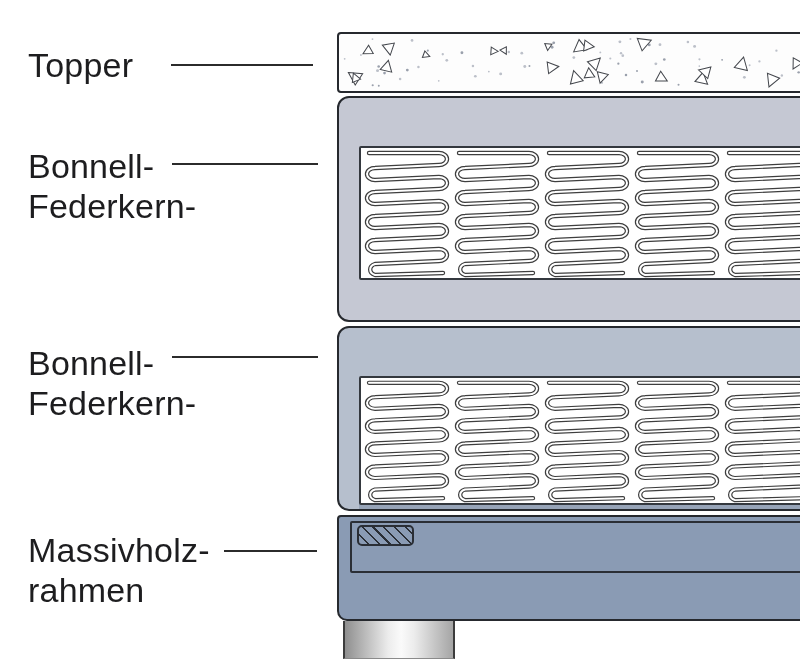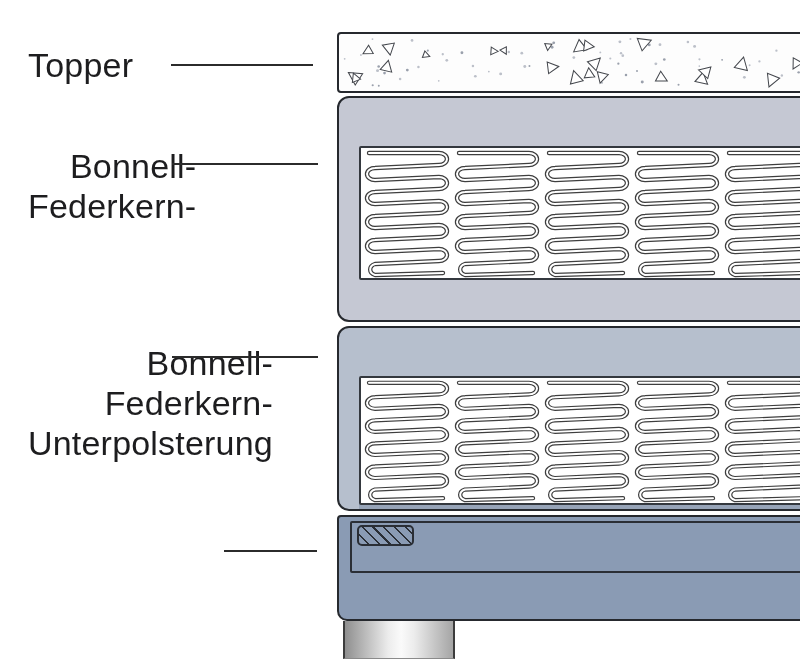--- a/index.html
+++ b/index.html
@@ -9,21 +9,21 @@
     --spring-box-fill:#ffffff; --leg-dark:#8f8f8f; --leg-light:#fafafa;
   }
   *{margin:0;padding:0;box-sizing:border-box;}
   html,body{background:#ffffff;}
   .stage{
     position:relative;width:800px;height:666px;overflow:hidden;background:#fff;
     font-family:"Liberation Sans", sans-serif;color:var(--text);
   }
   
   .label{position:absolute;left:28px;font-size:34px;line-height:40px;
-         letter-spacing:.2px;color:var(--text);white-space:nowrap;text-align:right;}
+         letter-spacing:.2px;color:var(--text);white-space:nowrap;}
   .lead{position:absolute;height:2px;background:var(--line);}
   
   .bed{position:absolute;left:337px;top:0;width:478px;height:666px;}
   .layer{position:absolute;left:0;width:478px;border:2px solid var(--outline);}
   .topper{top:32px;height:61px;border-radius:4px 0 0 4px;background:var(--topper-fill);overflow:hidden;}
   .topper svg{position:absolute;inset:0;width:100%;height:100%;}
   .mattress{top:96px;height:226px;border-radius:12px 0 0 12px;background:var(--mattress-fill);}
   .underpad{top:326px;height:185px;border-radius:12px 0 0 12px;background:var(--underpad-fill);overflow:hidden;}
   .spring-box{position:absolute;left:20px;width:460px;background:var(--spring-box-fill);
               border:2px solid #34383e;border-radius:2px;overflow:hidden;}
@@ -52,21 +52,24 @@
   <div class="label" style="top:45px">
     <div>Topper</div>
   </div>
   <div class="label" style="top:146px">
     <div>Bonnell-</div>
     <div>Federkern-</div>
   </div>
   <div class="label" style="top:343px">
     <div>Bonnell-</div>
     <div>Federkern-</div>
-    <div>Unterpolsterung</div>
+  </div>
+  <div class="label" style="top:530px">
+    <div>Massivholz-</div>
+    <div>rahmen</div>
   </div>
 
   <div class="lead" style="top:64px;left:171px;width:142px"></div>
   <div class="lead" style="top:163px;left:172px;width:146px"></div>
   <div class="lead" style="top:356px;left:172px;width:146px"></div>
   <div class="lead" style="top:550px;left:224px;width:93px"></div>
 
   <div class="bed">
 
     <div class="layer topper">

